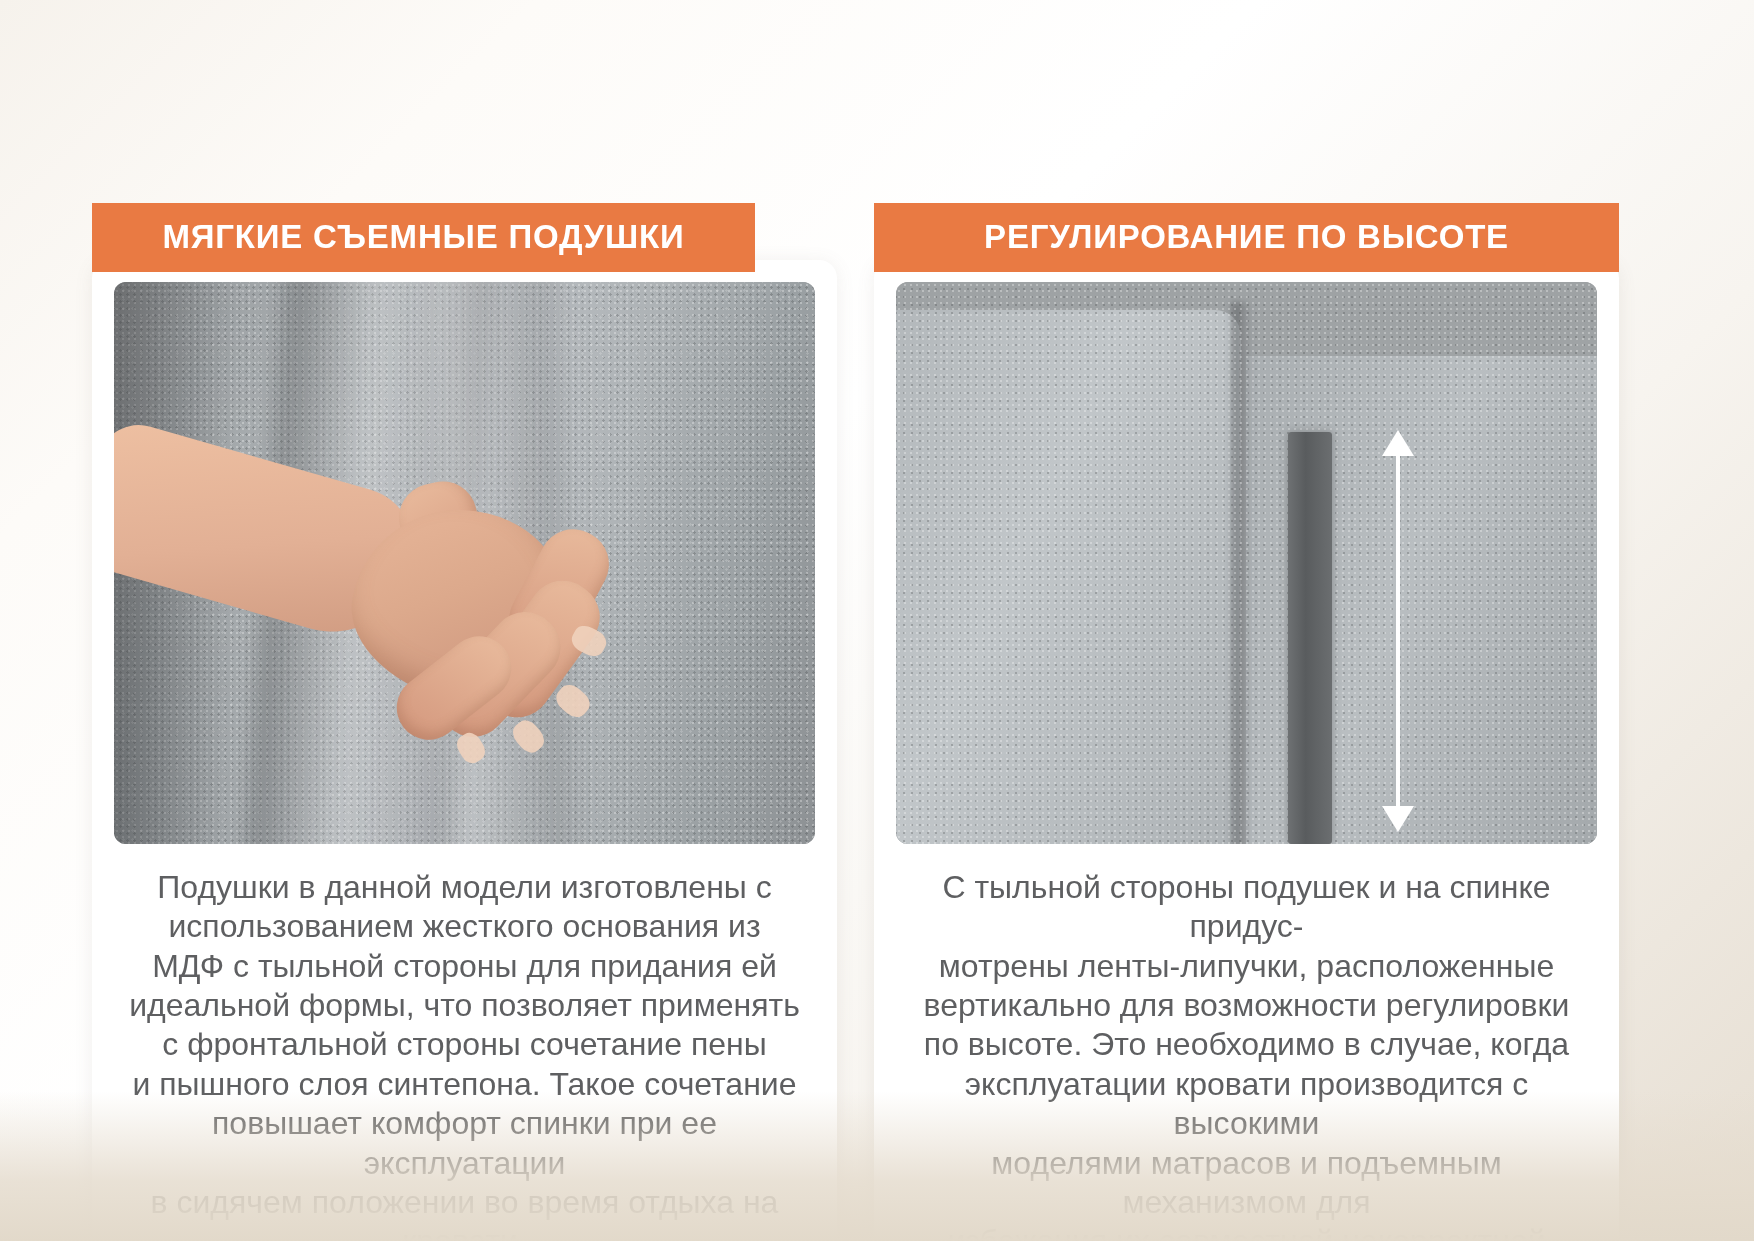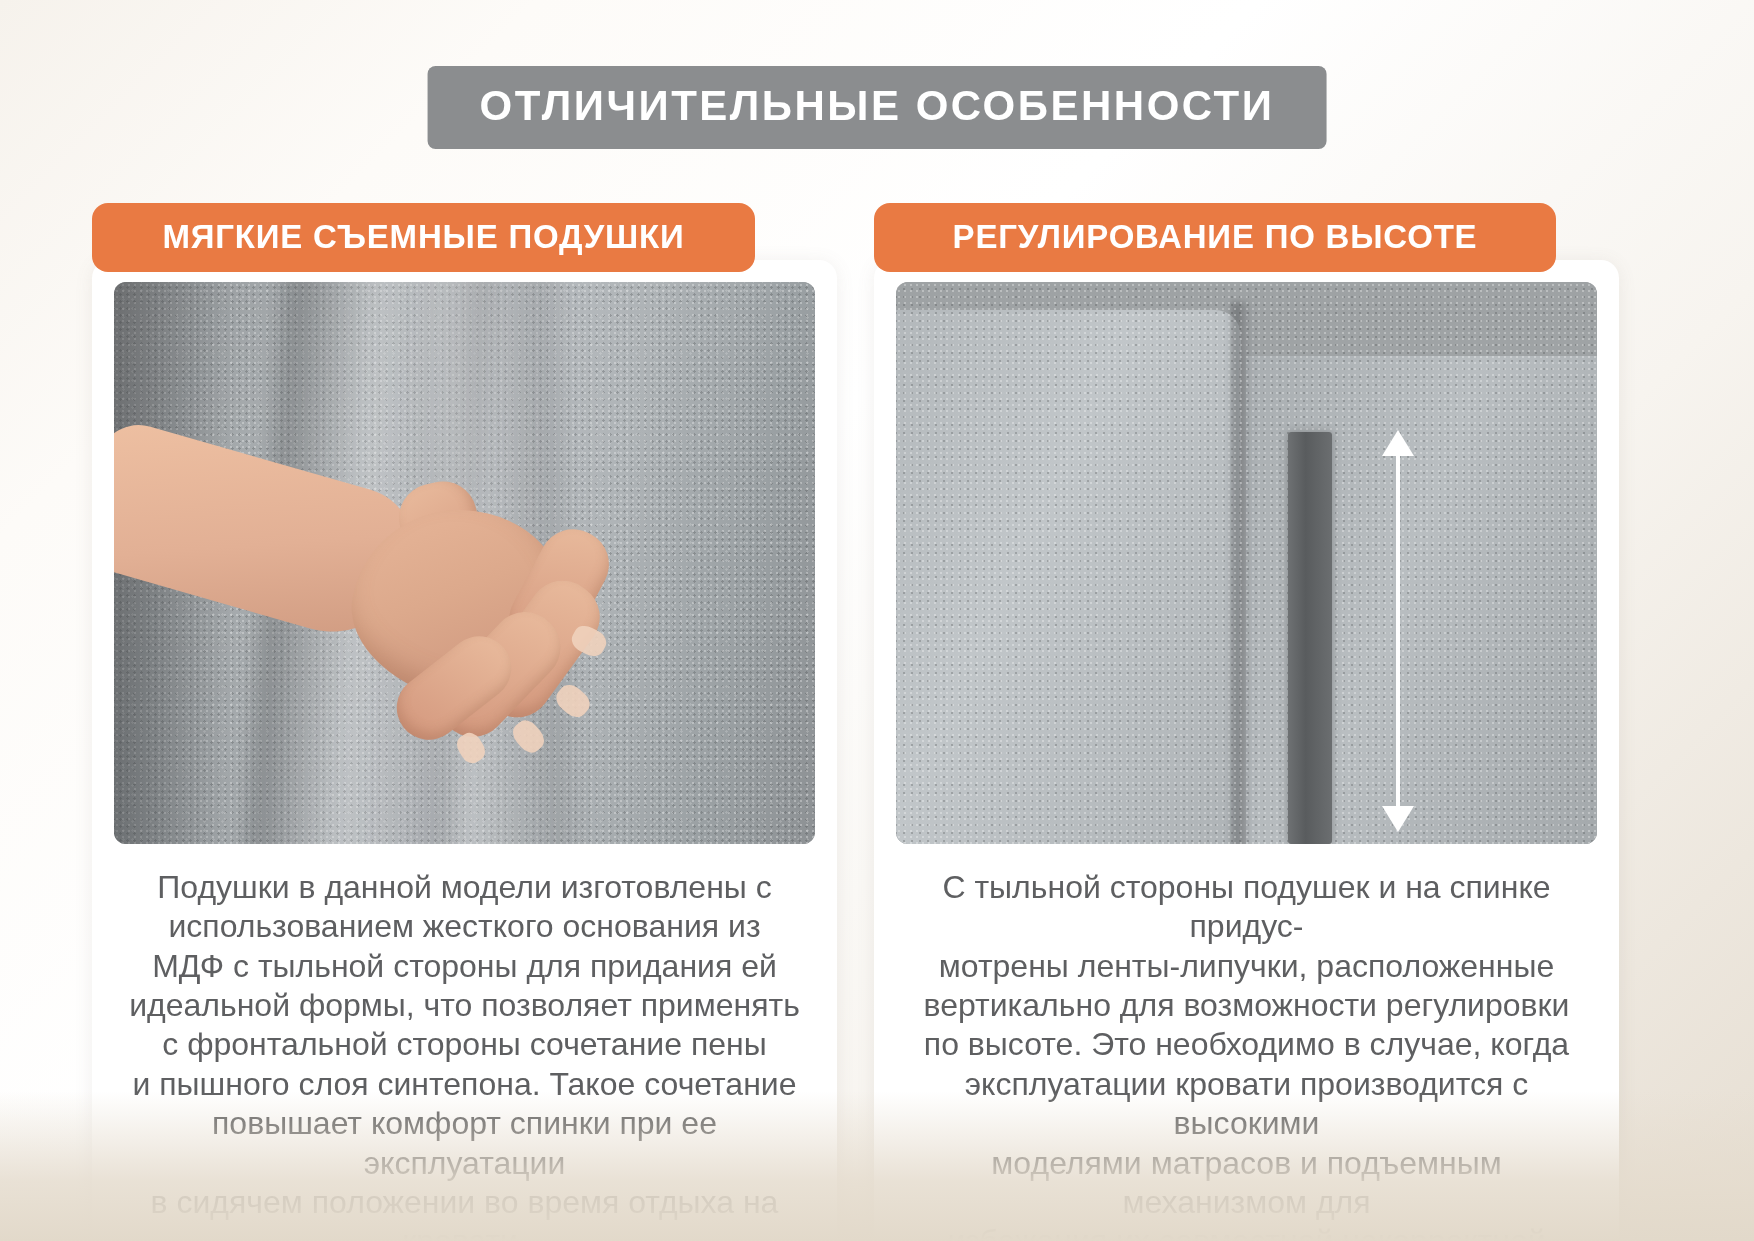--- a/index.html
+++ b/index.html
@@ -61,32 +61,32 @@
   .card {
     position: relative;
     width: 745px;
   }
 
   .card-title {
     position: relative;
     z-index: 4;
     background: #e97a43;
     color: #ffffff;
-    border-radius: 16px;
+    border-radius: 0;
     font-size: 33px;
     font-weight: bold;
     letter-spacing: 0.8px;
     text-align: center;
     padding: 17px 10px 19px 10px;
     line-height: 1;
     white-space: nowrap;
     box-sizing: border-box;
   }
   .card-title.left { width: 663px; text-align: center; }
-  .card-title.right { width: 682px; }
+  .card-title.right { width: 745px; }
 
   .card-body {
     position: relative;
     margin-top: -12px;
     background: #ffffff;
     border-radius: 18px;
     box-shadow: 0 2px 18px rgba(120,110,95,0.10);
     padding: 22px 22px 18px 22px;
     box-sizing: border-box;
     min-height: 810px;
@@ -255,21 +255,20 @@
     text-align: center;
     padding: 0 8px;
     white-space: pre-line;
   }
 </style>
 </head>
 <body>
 
 <div class="page">
 
-  <div class="header-badge">ОТЛИЧИТЕЛЬНЫЕ  ОСОБЕННОСТИ</div>
 
   <div class="columns">
 
     <div class="card">
       <div class="card-title left">МЯГКИЕ СЪЕМНЫЕ ПОДУШКИ</div>
 
       <div class="card-body">
 
         <div class="photo">
           <div class="fabric-base"></div>

